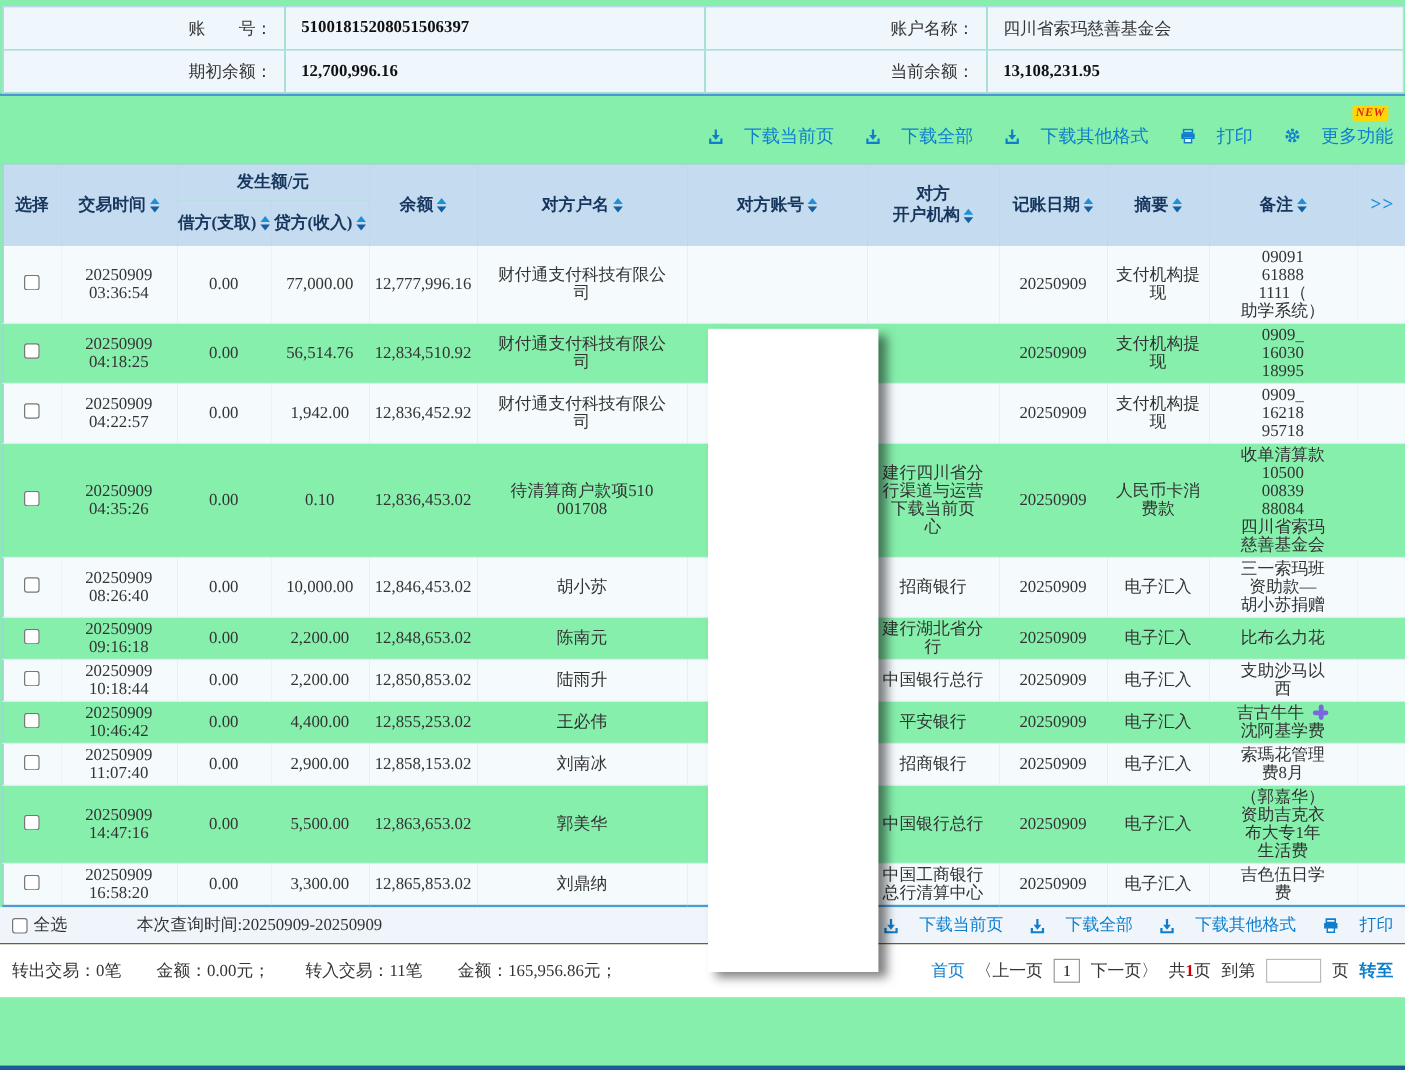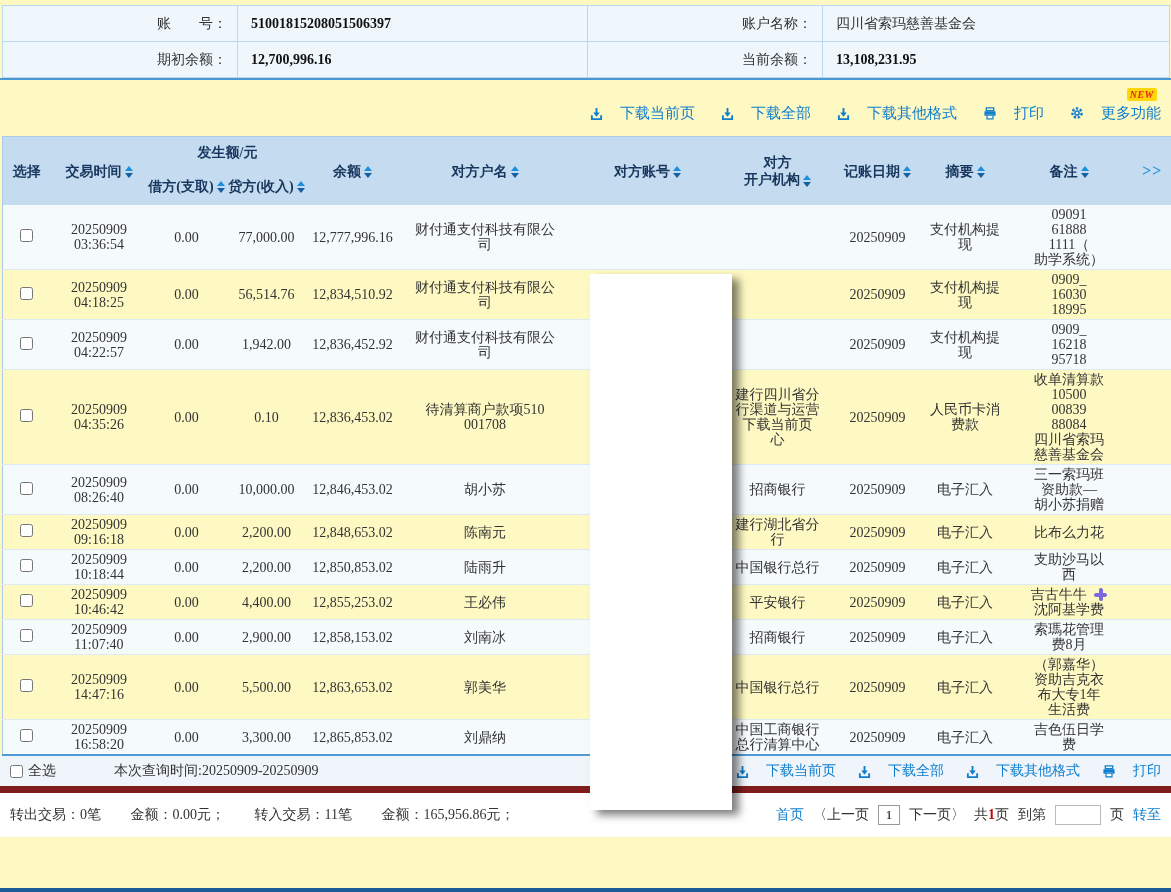--- a/index.html
+++ b/index.html
@@ -1,17 +1,17 @@
 <!DOCTYPE html>
 <html><head>
 <meta charset="utf-8">
 <style>
   html,body{margin:0;padding:0;background:#fff;}
   body{font-family:"Liberation Serif","DejaVu Serif",serif;color:#333;font-size:14px;}
-  #page{position:relative;width:1171px;height:892px;background:#fef9c3;overflow:hidden;}
+  #page{position:relative;width:1171px;height:892px;background:#86efac;overflow:hidden;}
 
   
   .acct-wrap{border-bottom:2px solid #4a97d1;padding-top:5px;}
   table.acct{width:1167px;margin:0 2px;border-collapse:collapse;table-layout:fixed;}
   table.acct td{border:1px solid #bcd8ef;height:33px;font-size:14px;overflow:hidden;white-space:nowrap;}
   table.acct tr.alt{background:#eff6fc;}
   td.al{text-align:right;padding-right:10px;color:#333;}
   td.av{padding-left:13px;}
   .bold{font-weight:bold;color:#111;}
 
@@ -38,37 +38,37 @@
   .sort .down{border-top:5px solid #155f9e;}
   .expand{color:#1e8fdd;font-style:italic;font-weight:bold;font-size:16px;letter-spacing:1px;cursor:pointer;}
   .cross{position:relative;display:inline-block;width:13px;height:13px;margin-left:4px;vertical-align:-2px;}
   .cross::before{content:"";position:absolute;left:4.5px;top:0;width:4px;height:13px;background:#7a68dd;border-radius:2px;}
   .cross::after{content:"";position:absolute;top:4.5px;left:0;width:13px;height:4px;background:#7a68dd;border-radius:2px;}
 
   
   .redact-overlay{position:absolute;left:590px;top:274px;width:142px;height:536px;background:#fff;box-shadow:7px 5px 8px rgba(0,0,0,0.5);z-index:5;}
 
   
-  .bar1{display:flex;justify-content:space-between;align-items:center;height:30px;background:#eff5fb;border-bottom:7px solid #7f1d1d;padding:0 10px 0 10px;}
+  .bar1{display:flex;justify-content:space-between;align-items:center;height:30px;background:#eff5fb;border-bottom:1px solid #7f1d1d;padding:0 10px 0 10px;}
   .bar1-left{display:flex;align-items:center;}
   .bar1-left label{display:inline-flex;align-items:center;gap:5px;cursor:pointer;}
   .bar1-left input[type=checkbox]{width:13px;height:13px;margin:0;}
   .qtime{margin-left:58px;}
   .bar1-right{display:flex;align-items:center;gap:22px;}
   .bar1-right a.tlink{font-size:14px;}
 
   .bar2{display:flex;justify-content:space-between;align-items:center;height:44px;padding:0 10px;background:#fff;}
   .summary span{margin-right:26px;}
   .pagination{display:flex;align-items:center;gap:9px;font-size:14px;}
   .pagination a{color:#0f7ecd;text-decoration:none;cursor:pointer;}
   .pagination .nav{color:#333;cursor:pointer;}
   .page-box{width:20px;height:18px;border:1px solid #999;text-align:center;font-size:13px;padding:0;font-family:inherit;}
   .goto-box{width:44px;height:18px;border:1px solid #bbb;padding:0;font-family:inherit;}
   .red{color:#cc0000;font-style:normal;}
-  .go{font-weight:normal;}
+  .go{font-weight:bold;}
   .bottom-strip{position:absolute;left:0;bottom:0;width:100%;height:4px;background:#1b5a94;}
 </style>
 </head>
 <body>
 
 <div id="page">
 
   <div class="acct-wrap">
     <table class="acct">
       <colgroup>

